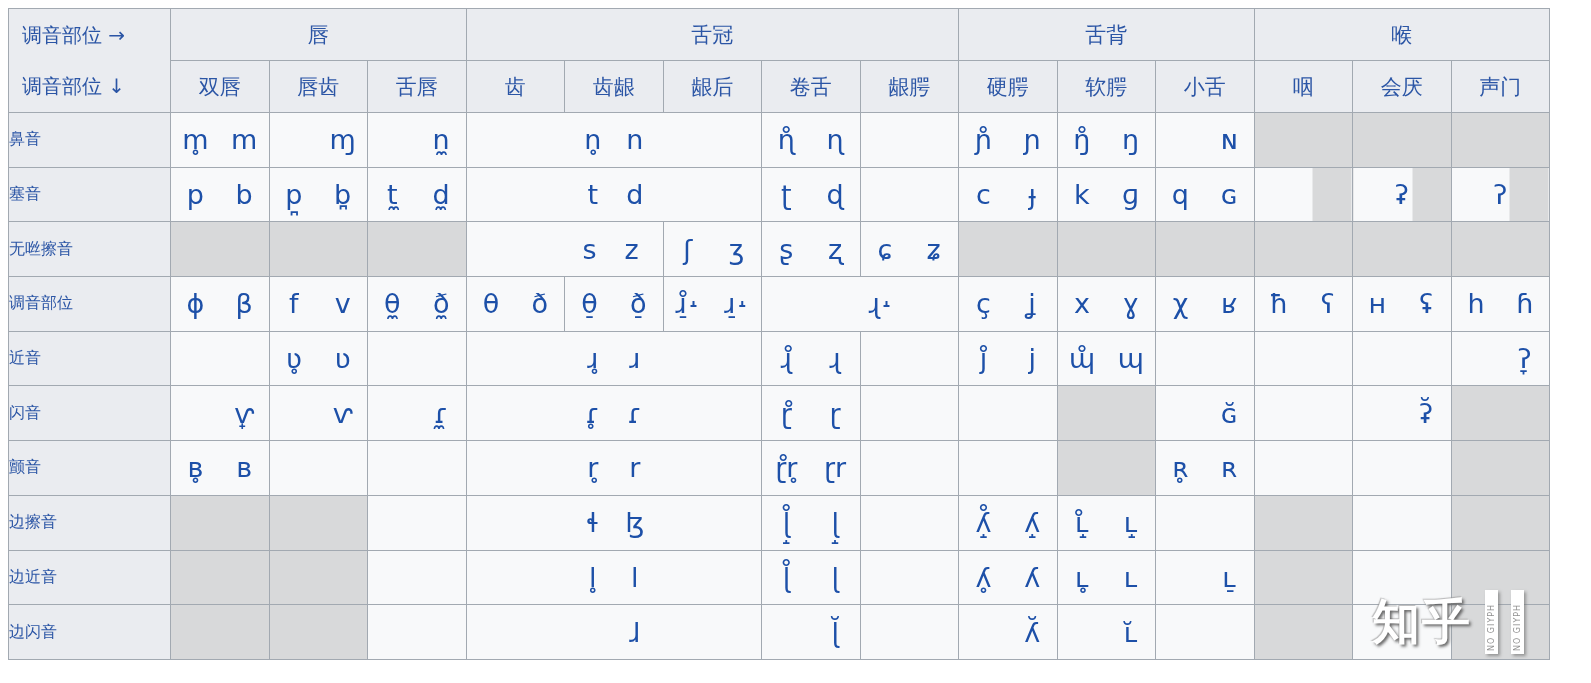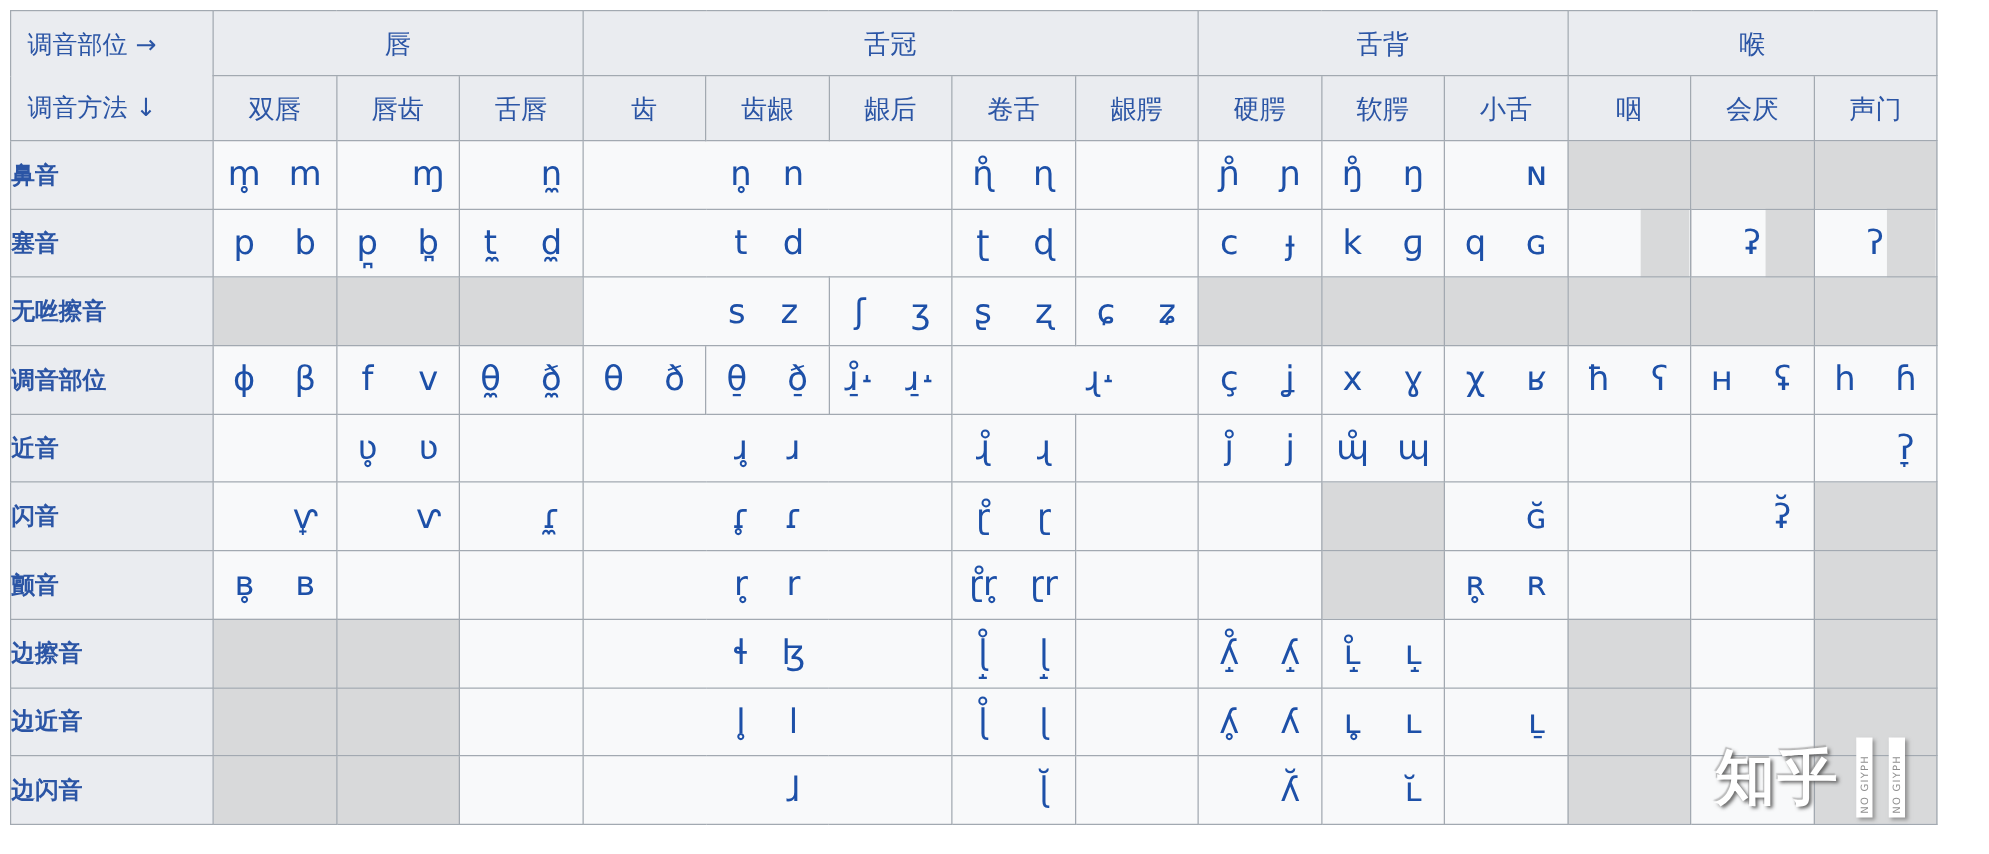--- a/index.html
+++ b/index.html
@@ -5,21 +5,21 @@
   html,body{margin:0;padding:0;background:#fff;}
   .page{position:relative;width:1591px;height:683px;background:#ffffff;overflow:hidden;
         font-family:"DejaVu Sans","Liberation Sans",sans-serif;}
   table.ipa{position:absolute;left:8px;top:8px;width:1541px;border-collapse:collapse;table-layout:fixed;}
   table.ipa th,table.ipa td{border:1px solid #a2a9b1;padding:0;vertical-align:middle;}
   thead tr{height:52px;}
   tbody tr{height:54.7px;}
   thead th{background:#eaecf0;font-weight:normal;font-size:21px;color:#2b55a5;text-align:center;}
   th.corner{text-align:left;}
   th.corner div{height:51px;display:flex;align-items:center;padding-left:13px;font-size:20px;}
-  th.manner{background:#eaecf0;font-weight:bold;font-size:19px;color:#2b55a5;text-align:left;padding-left:13px;}
+  th.manner{background:#eaecf0;font-weight:normal;font-size:16px;color:#2b55a5;text-align:left;padding-left:13px;}
   td{background:#f8f9fa;}
   td.shade{background:#d8d9da;}
   td.blank{background:#f8f9fa;}
   td.split{background:linear-gradient(to right,#f8f9fa 0,#f8f9fa 60%,#d8d9da 60%,#d8d9da 100%);}
   .hwrap{display:flex;align-items:center;width:100%;}
   .half{flex:1;text-align:center;}
   .cpin{display:flex;align-items:center;justify-content:center;gap:8px;}
   .cpin.end{justify-content:flex-end;padding-right:14px;}
   .slot{min-width:34px;text-align:center;display:inline-block;}
   .sym{color:#1d50a8;font-size:27px;line-height:1.15;}
@@ -53,21 +53,21 @@
         <col style="width: 98.5px;">
         <col style="width: 98.5px;">
       </colgroup>
     <thead>
         <tr>
           <th rowspan="2" class="corner">
             <div>
               <span>调音部位 →</span>
             </div>
             <div>
-              <span>调音方法 ↓</span>
+              <span>调音部位 ↓</span>
             </div>
           </th>
           <th colspan="3"><span>唇</span></th>
           <th colspan="5"><span>舌冠</span></th>
           <th colspan="3"><span>舌背</span></th>
           <th colspan="3"><span>喉</span></th>
         </tr>
         <tr>
           <th><span>双唇</span></th>
           <th><span>唇齿</span></th>

